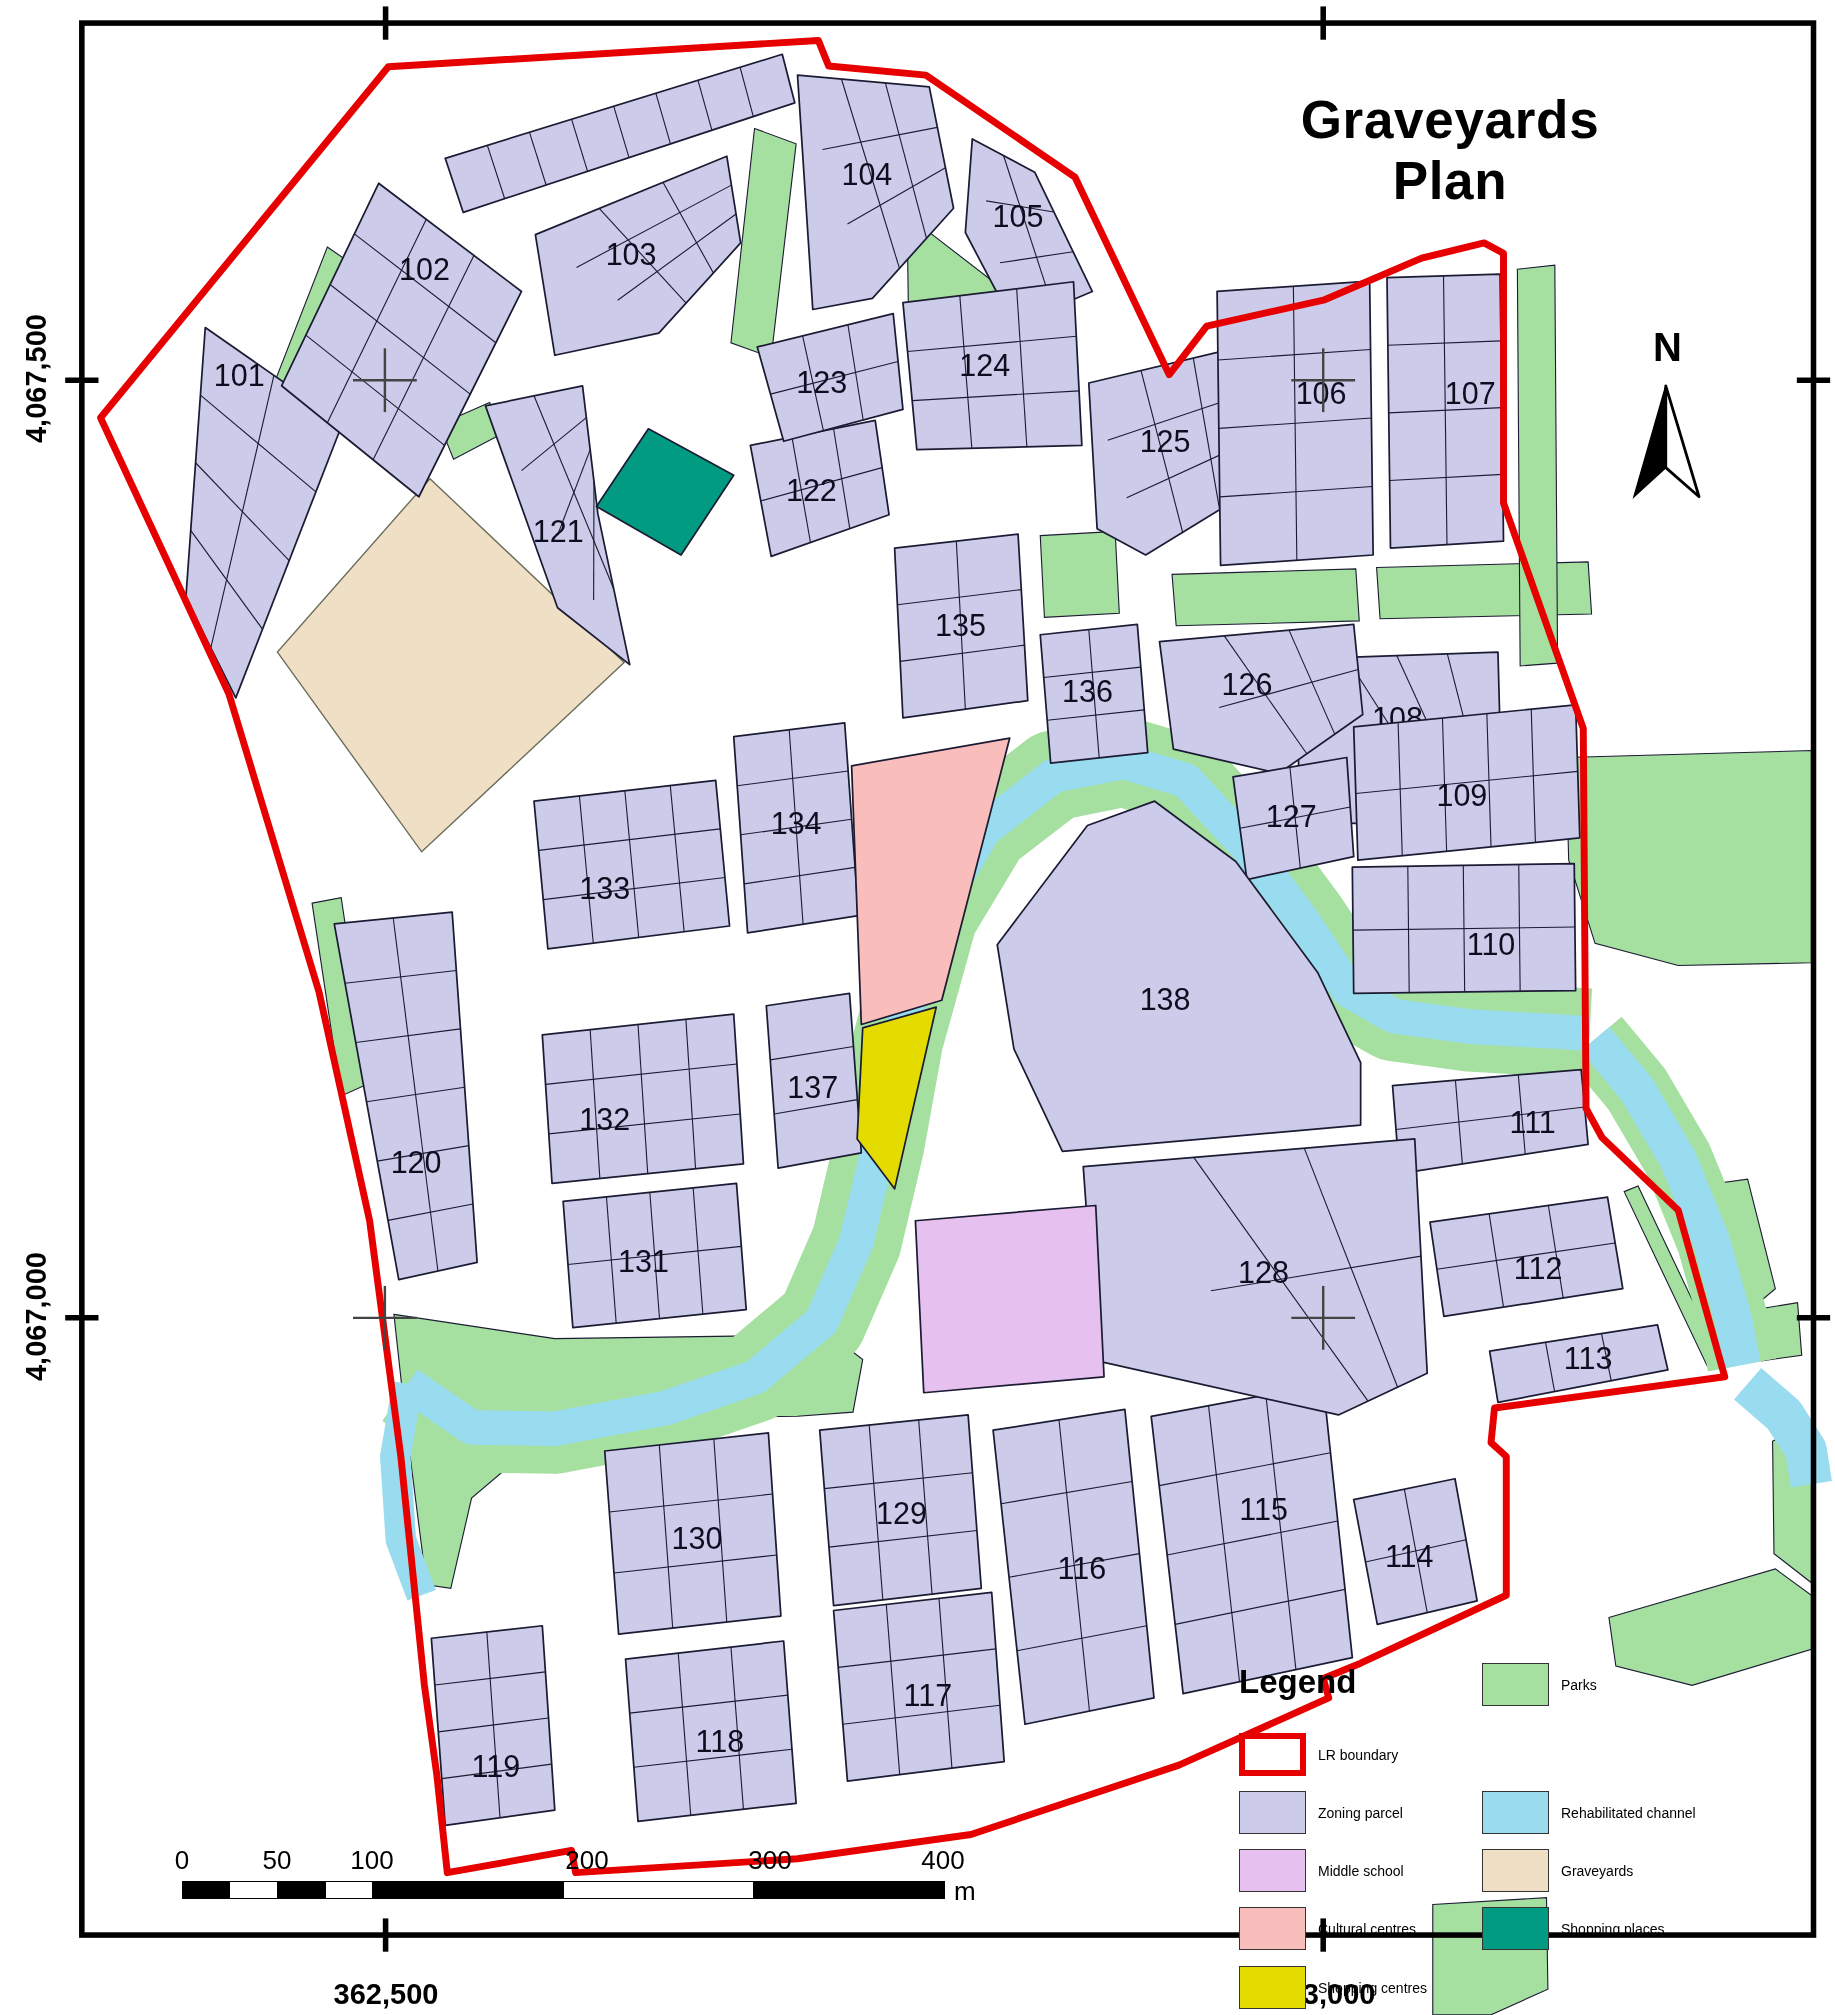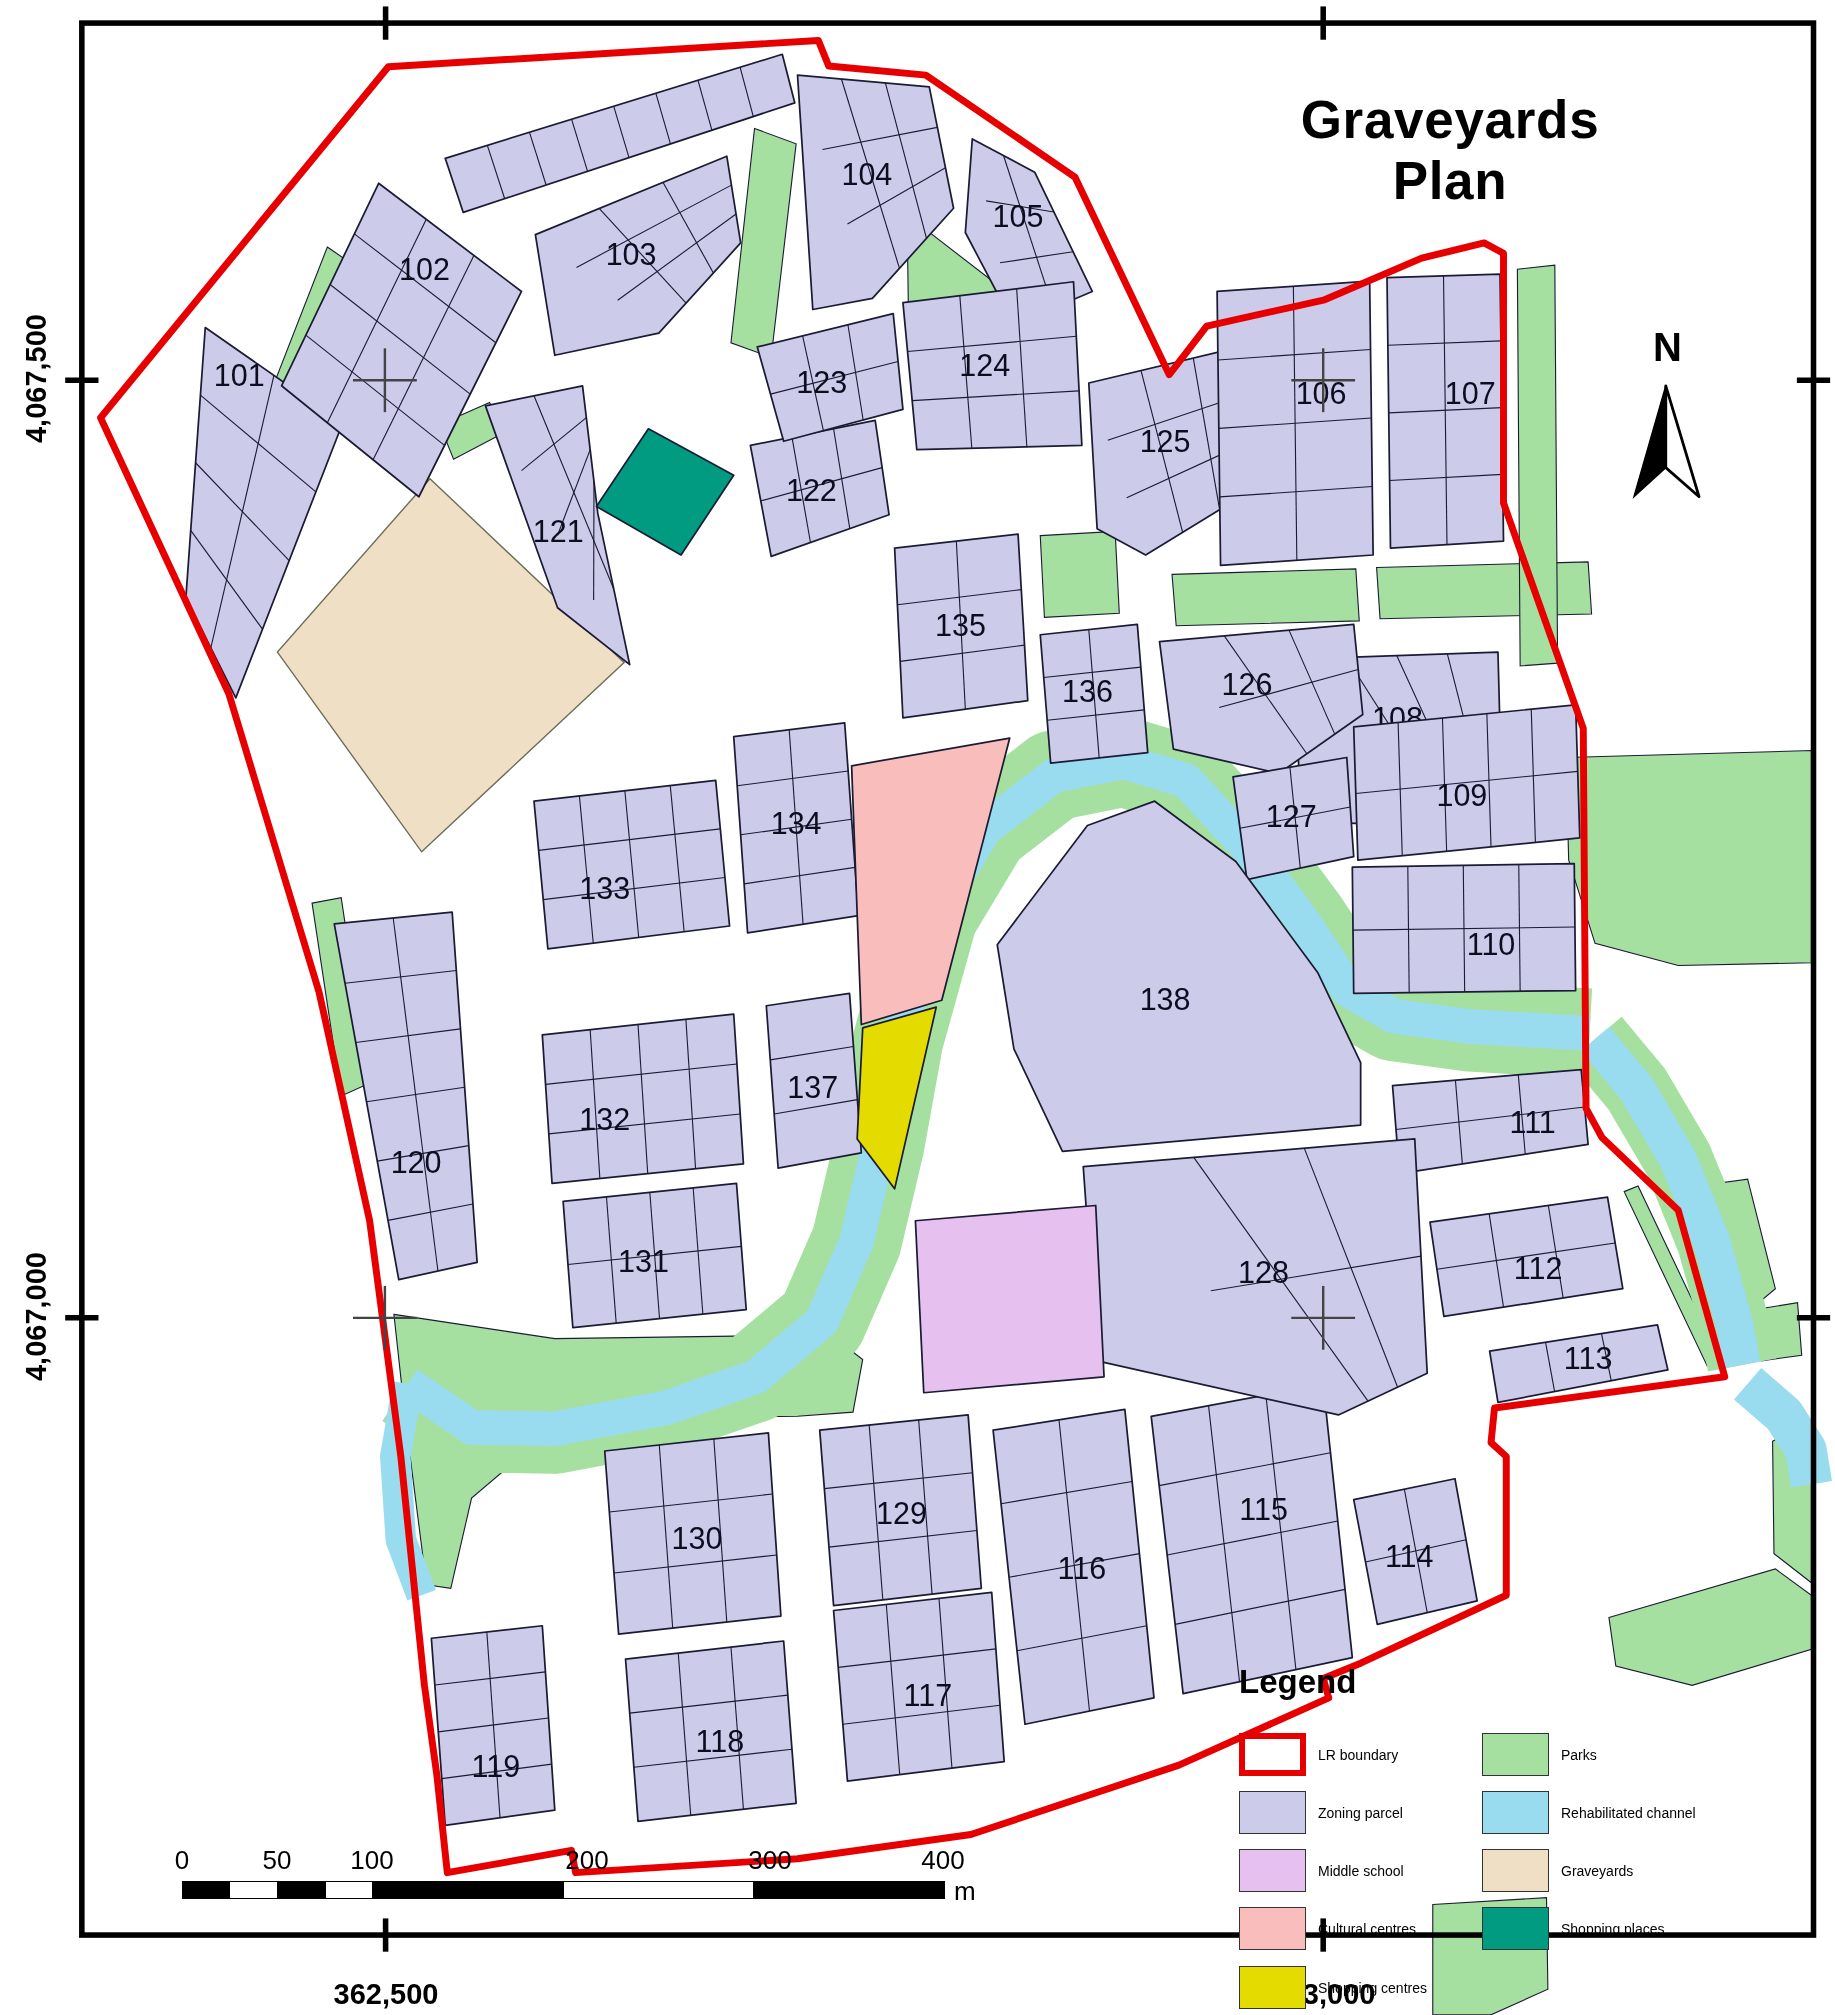--- a/index.html
+++ b/index.html
@@ -416,21 +416,21 @@
     <span class="lg-txt">Middle school</span>
   </div>
   <div class="lg-row" style="left: 1239px; top: 1907px; width: 347px;">
     <span class="lg-sw" style="background: rgb(249, 190, 188);"></span>
     <span class="lg-txt">Cultural centres</span>
   </div>
   <div class="lg-row" style="left: 1239px; top: 1966px; width: 347px;">
     <span class="lg-sw" style="background: rgb(228, 220, 0);"></span>
     <span class="lg-txt">Shopping centres</span>
   </div>
-  <div class="lg-row" style="left: 1482px; top: 1733px; width: 347px;">
+  <div class="lg-row" style="left: 1482px; top: 1663px; width: 347px;">
     <span class="lg-sw" style="background: rgb(165, 224, 160);"></span>
     <span class="lg-txt">Parks</span>
   </div>
   <div class="lg-row" style="left: 1482px; top: 1791px; width: 347px;">
     <span class="lg-sw" style="background: rgb(153, 220, 239);"></span>
     <span class="lg-txt">Rehabilitated channel</span>
   </div>
   <div class="lg-row" style="left: 1482px; top: 1849px; width: 347px;">
     <span class="lg-sw" style="background: rgb(239, 223, 197);"></span>
     <span class="lg-txt">Graveyards</span>

